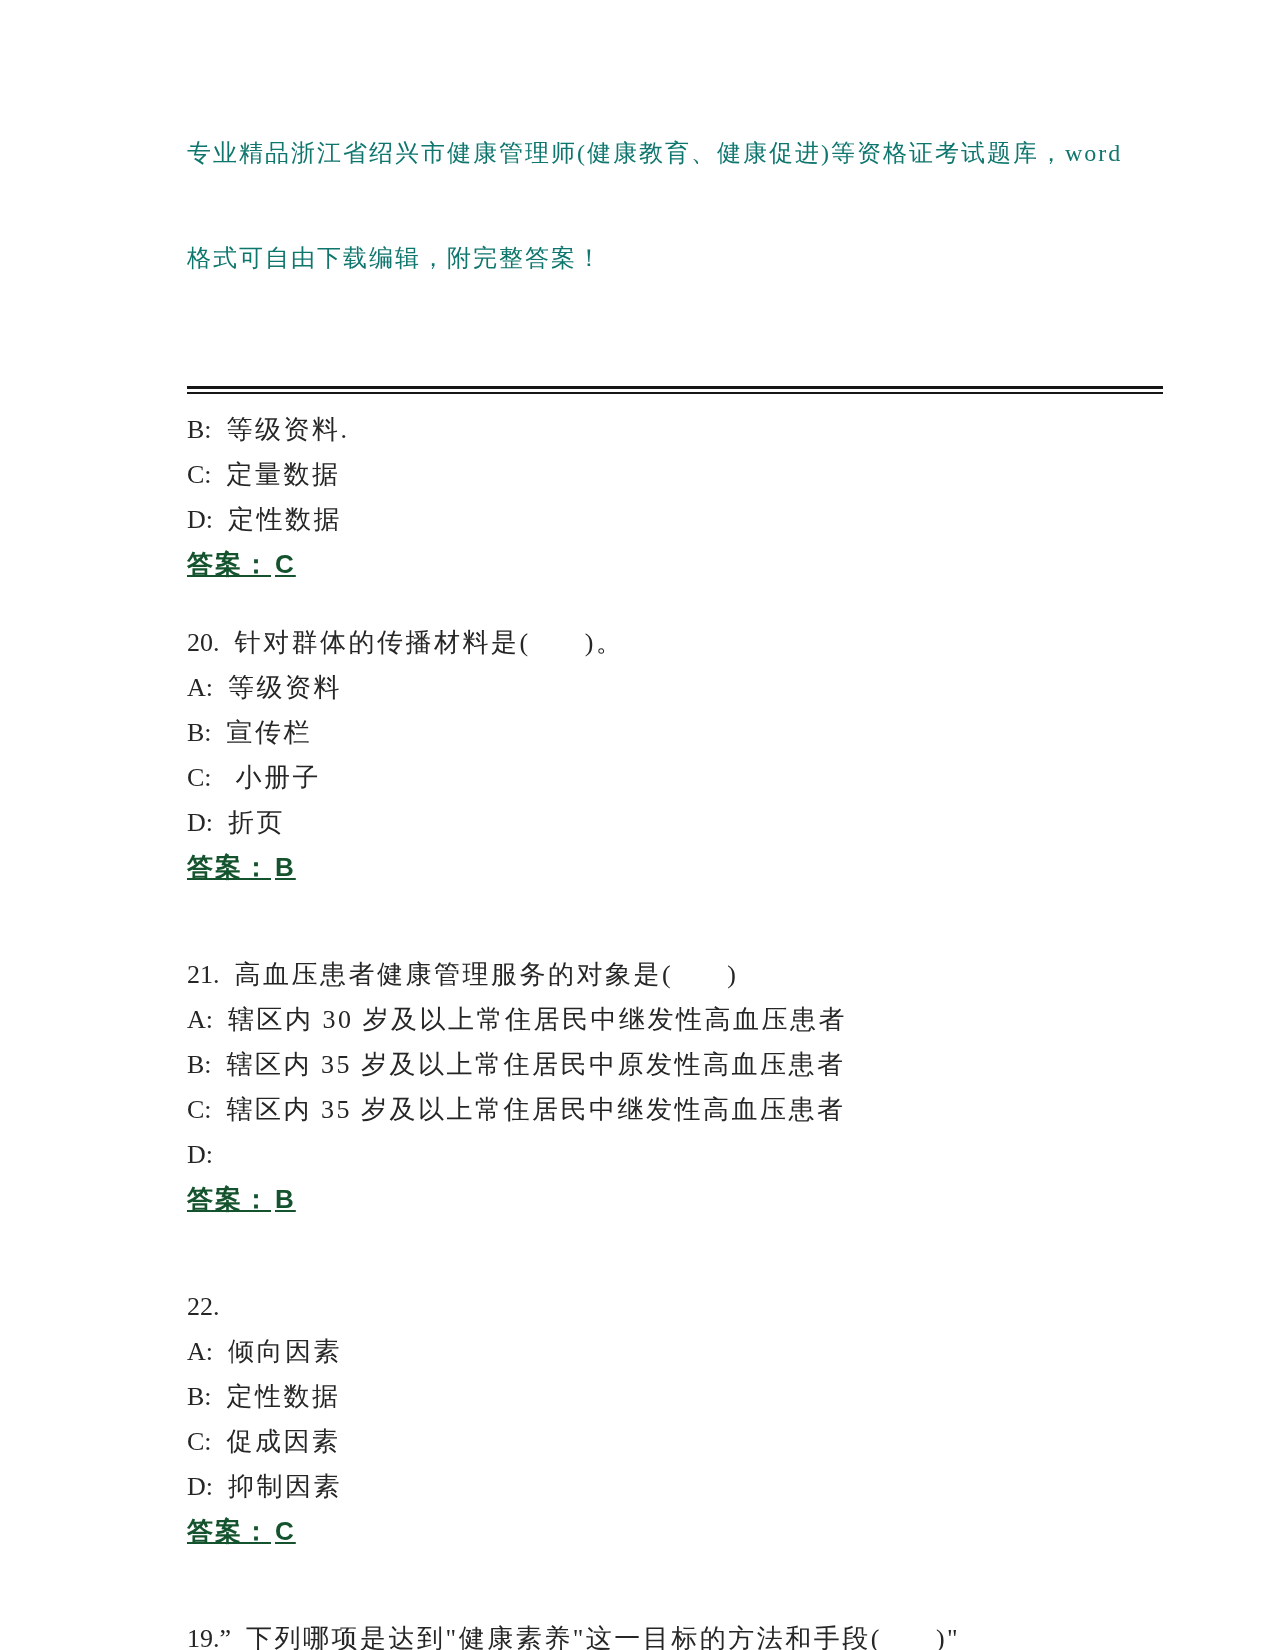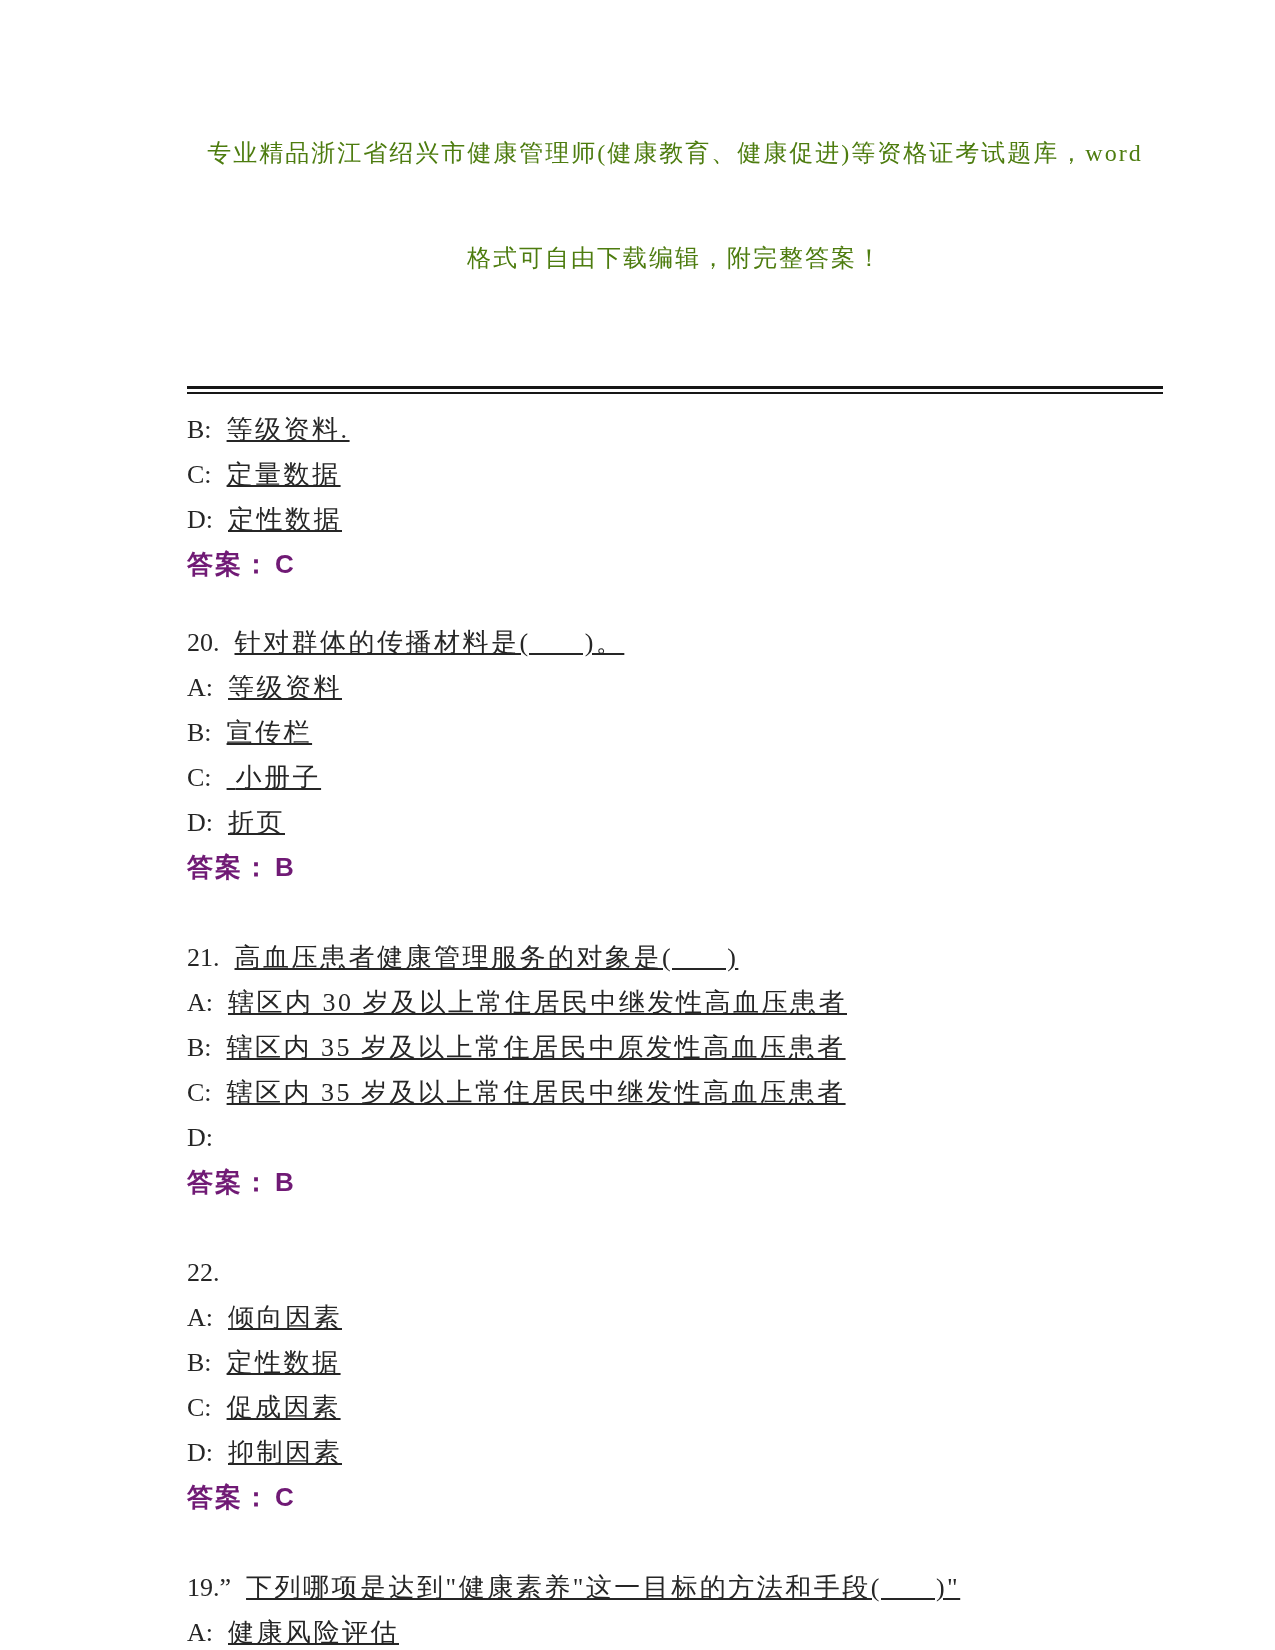--- a/index.html
+++ b/index.html
@@ -23,49 +23,49 @@
   .content {
     position: absolute;
     left: 187px;
     top: 66px;
     width: 976px;
   }
   .hdr {
     font-size: 24px;
     line-height: 35px;
     letter-spacing: 2px;
-    color: #4d7c0f;
+    color: #0f766e;
     white-space: pre-wrap;
-    text-align: center;
   }
   .rule {
     margin-top: 40px;
     height: 3px;
     border-top: 3px solid #161616;
     border-bottom: 2px solid #161616;
   }
-  .block { margin-top: 45px; }
+  .block { margin-top: 62px; }
   .block.first { margin-top: 13px; }
   .block.q20 { margin-top: 33px; }
   .line {
     height: 45px;
     display: flex;
     align-items: center;
     font-size: 26px;
     white-space: pre-wrap;
     color: #262626;
   }
   .lbl { margin-right: 15px; white-space: pre-wrap; }
   .num { margin-right: 15px; white-space: pre-wrap; }
-  .txt, .stem { letter-spacing: 2.5px; white-space: pre-wrap; text-decoration: underline; }
+  .txt, .stem { letter-spacing: 2.5px; white-space: pre-wrap; }
   .ans {
     font-family: "Liberation Sans", "DejaVu Sans", sans-serif;
     font-weight: bold;
-    color: #701a75;
+    color: #14532d;
     letter-spacing: 2px;
+    text-decoration: underline;
   }
   .ans .aval { margin-left: 4px; }
 </style>
 </head>
 <body>
 
 <div class="page">
   <div class="content">
 
     <div class="hdr">

